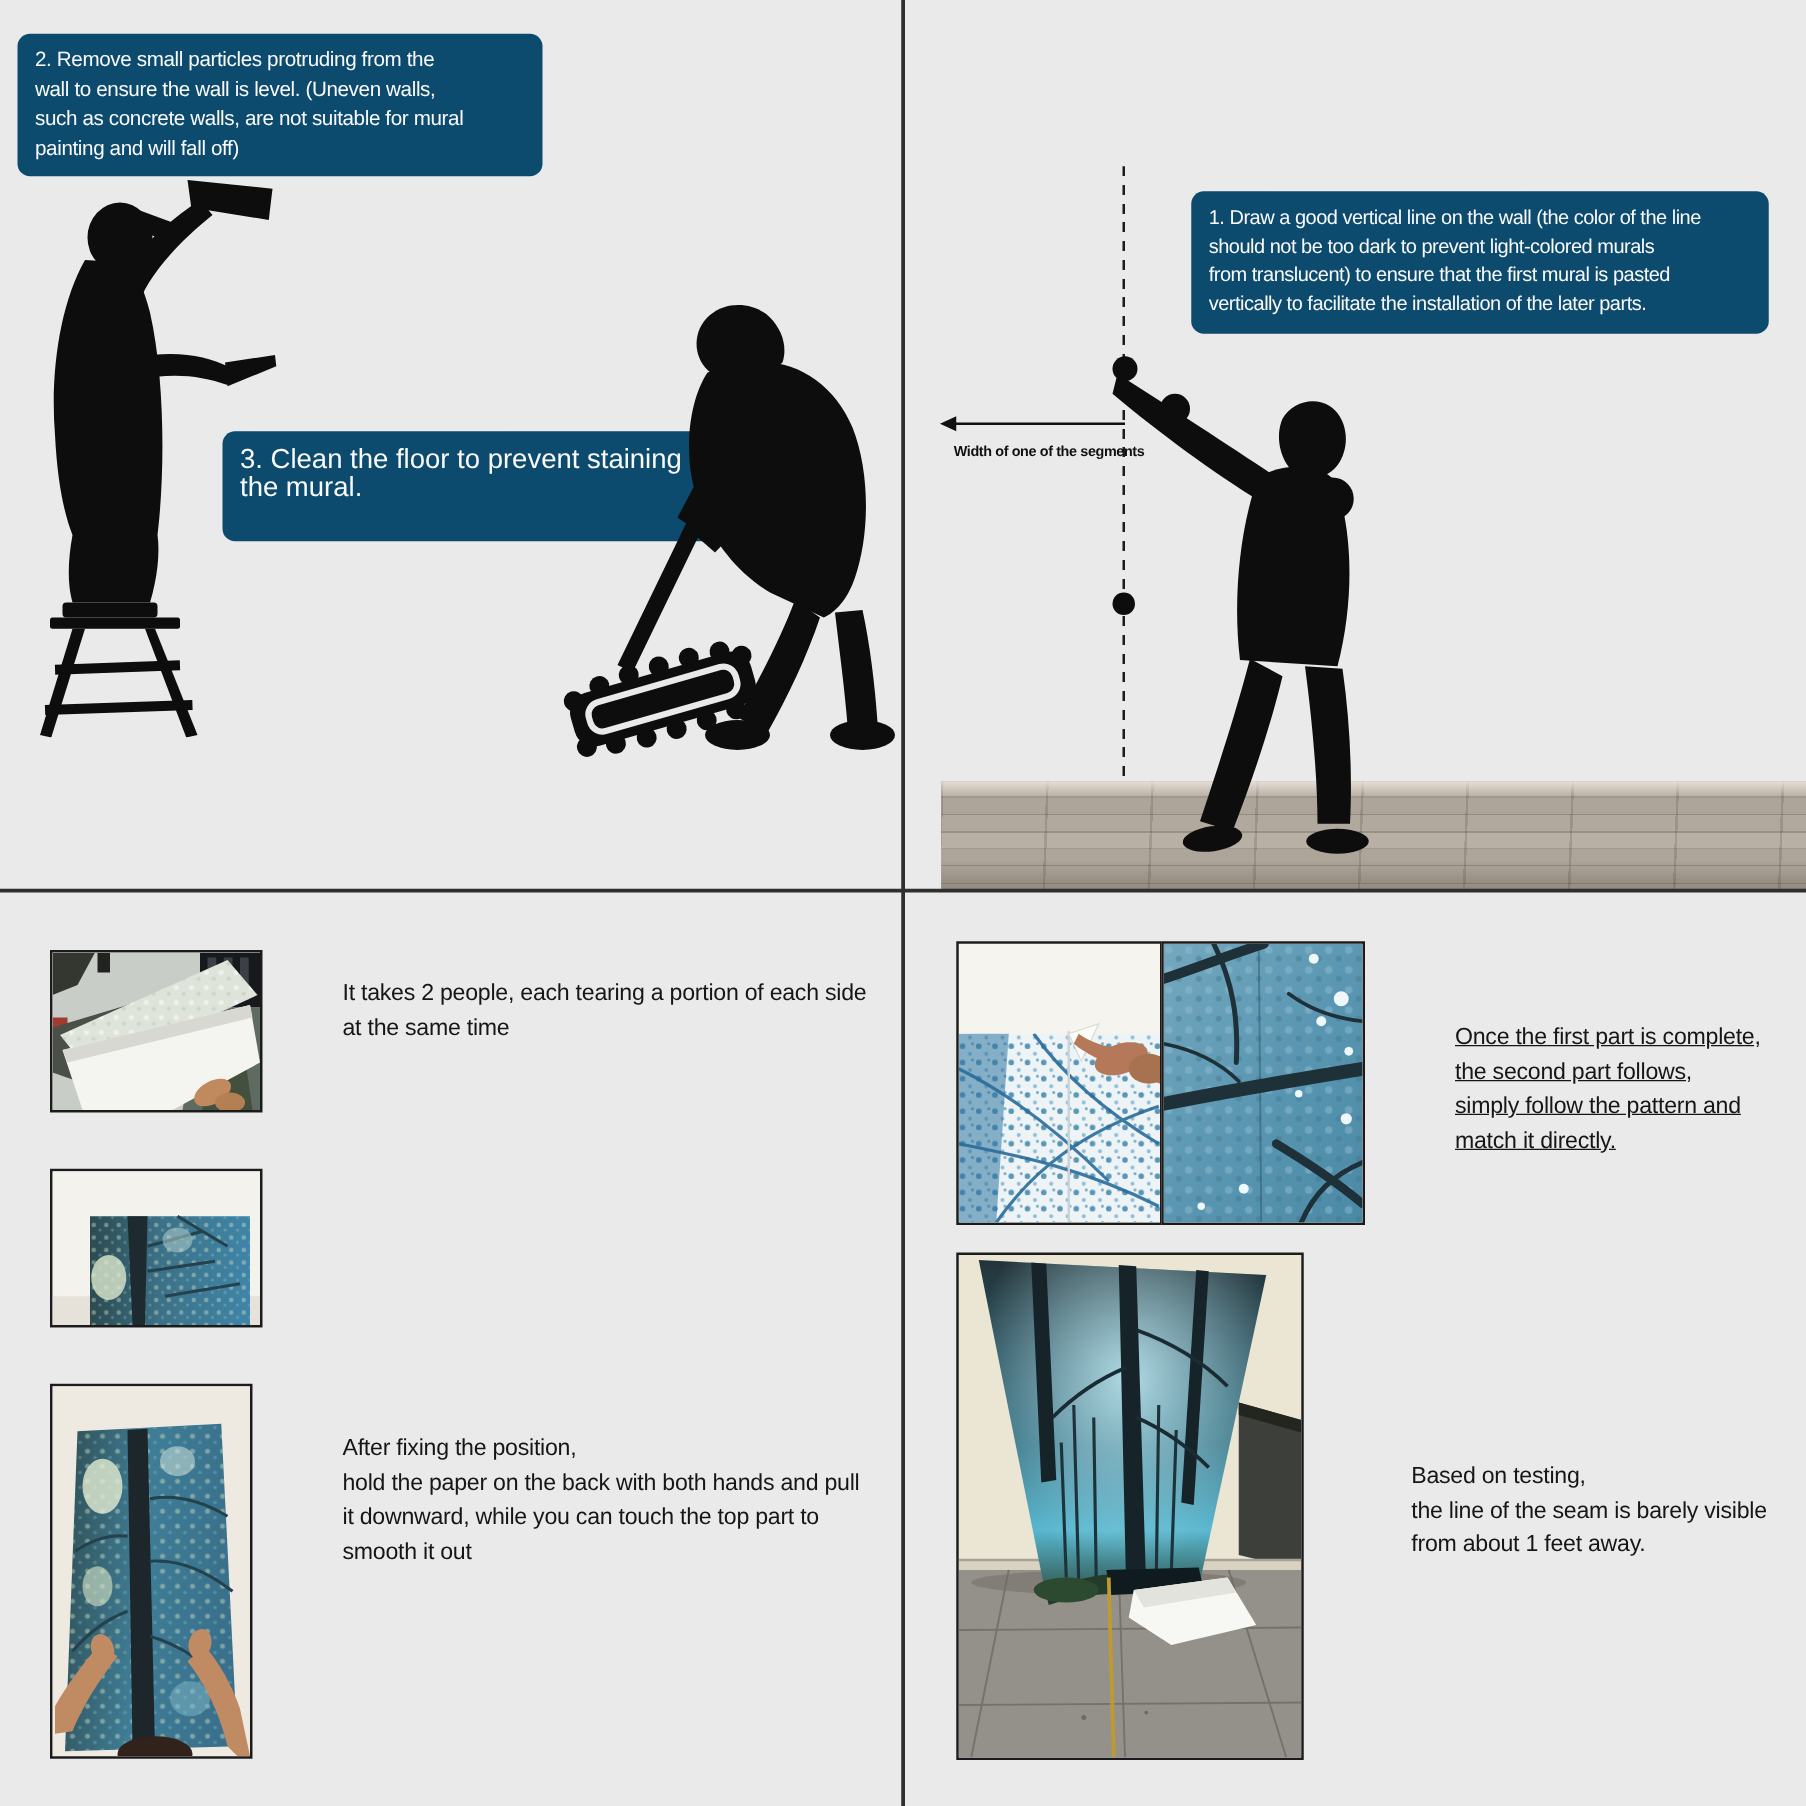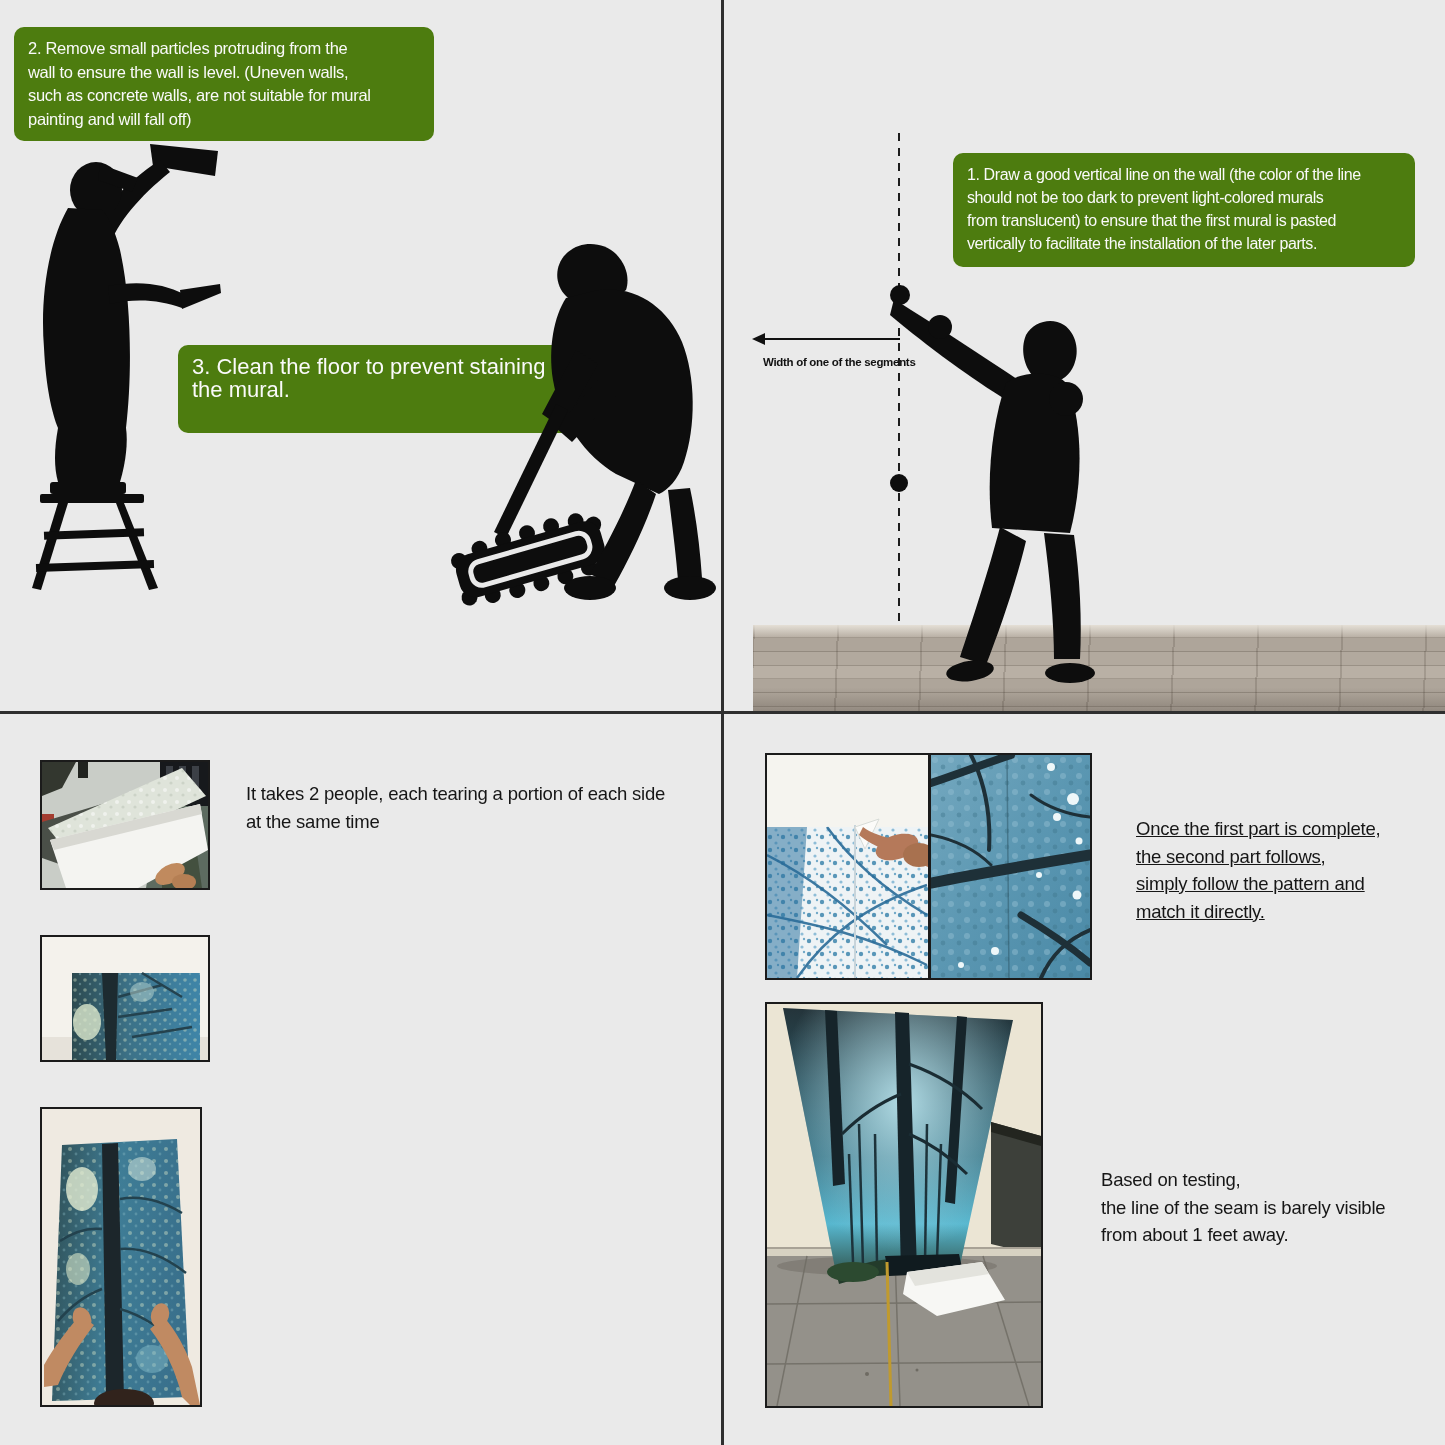--- a/index.html
+++ b/index.html
@@ -1,26 +1,26 @@
 <!DOCTYPE html>
 <html><head>
 <meta charset="utf-8">
 <style>
   html,body{margin:0;padding:0;}
   body{font-family:"Liberation Sans","DejaVu Sans",sans-serif;background:#d7d7d7;}
   #canvas{position:relative;width:1445px;height:1445px;background:#eaeaea;overflow:hidden;}
   .abs{position:absolute;}
   .divider-v{left:721px;top:0;width:3px;height:1445px;background:#2f2f2f;}
   .divider-h{left:0;top:711px;width:1445px;height:3px;background:#2f2f2f;}
-  .callout{background:#4d7c0f;color:#fafafa;border-radius:10px;box-sizing:border-box;
+  .callout{background:#0c4a6e;color:#fafafa;border-radius:10px;box-sizing:border-box;
            padding:10px 14px;white-space:pre-line;}
   .callout.s2{left:14px;top:27px;width:420px;height:114px;font-size:16.5px;line-height:23.5px;letter-spacing:-0.3px;}
   .callout.s3{left:178px;top:345px;width:394px;height:88px;font-size:22px;line-height:23px;}
   .callout.s4{left:953px;top:153px;width:462px;height:114px;font-size:16px;line-height:23px;letter-spacing:-0.4px;}
-  .caption{color:#161616;font-size:18.5px;line-height:27.5px;letter-spacing:-0.2px;white-space:pre-line;}
+  .caption{color:#161616;font-size:18.5px;line-height:27.5px;letter-spacing:-0.2px;white-space:pre-line;margin-left:28px;}
   .photo{border:2px solid #1b1b1b;box-sizing:border-box;background:#fff;overflow:hidden;}
   .photo svg{display:block;width:100%;height:100%;}
   .dashline{left:898px;top:133px;width:2px;height:492px;
             background:repeating-linear-gradient(180deg,#1c1c1c 0 8px,rgba(0,0,0,0) 8px 15px);}
   .plumbbob{left:890px;top:474px;width:18px;height:18px;border-radius:50%;background:#0d0d0d;}
   .widthlabel{left:763px;top:356px;font-size:11.5px;font-weight:bold;letter-spacing:-0.3px;color:#111;text-align:right;}
   .woodfloor{left:753px;top:625px;width:692px;height:87px;background-color:#a89f94;
     background-image:
       linear-gradient(180deg, rgba(236,231,222,.85) 0, rgba(236,231,222,0) 14%),
       linear-gradient(180deg, rgba(0,0,0,0) 72%, rgba(62,53,46,.32) 100%),
@@ -212,20 +212,24 @@
       <ellipse cx="110" cy="250" rx="16" ry="14" fill="#7fb7c6" opacity="0.5"></ellipse>
       <g fill="#c08a62">
         <path d="M2,256 C12,238 26,220 38,206 L52,216 C38,234 24,256 16,276 L2,278 Z"></path>
         <path d="M158,296 L150,258 C144,240 134,222 122,208 L108,220 C122,238 134,262 140,288 L148,296 Z"></path>
         <ellipse cx="40" cy="210" rx="9" ry="12" transform="rotate(-20 40 210)"></ellipse>
         <ellipse cx="118" cy="206" rx="9" ry="12" transform="rotate(15 118 206)"></ellipse>
       </g>
       <ellipse cx="82" cy="294" rx="30" ry="14" fill="#31231c"></ellipse>
     </svg>
   </div>
+  <div class="abs caption" style="left:246px;top:1144px;width:470px;">After fixing the position,
+hold the paper on the back with both hands and pull
+it downward, while you can touch the top part to
+smooth it out</div>
 
   <div class="abs photo" style="left:765px;top:753px;width:165px;height:227px;">
     <svg viewBox="0 0 161 223" preserveAspectRatio="none">
       <defs>
         <pattern id="p4s" width="13" height="13" patternUnits="userSpaceOnUse">
           <circle cx="3" cy="4" r="2.2" fill="#3e86ad"></circle>
             <circle cx="9" cy="10" r="1.6" fill="#7db3d2"></circle>
             <circle cx="11" cy="2" r="1.2" fill="#5c9cc0"></circle>
         </pattern>
       </defs>

